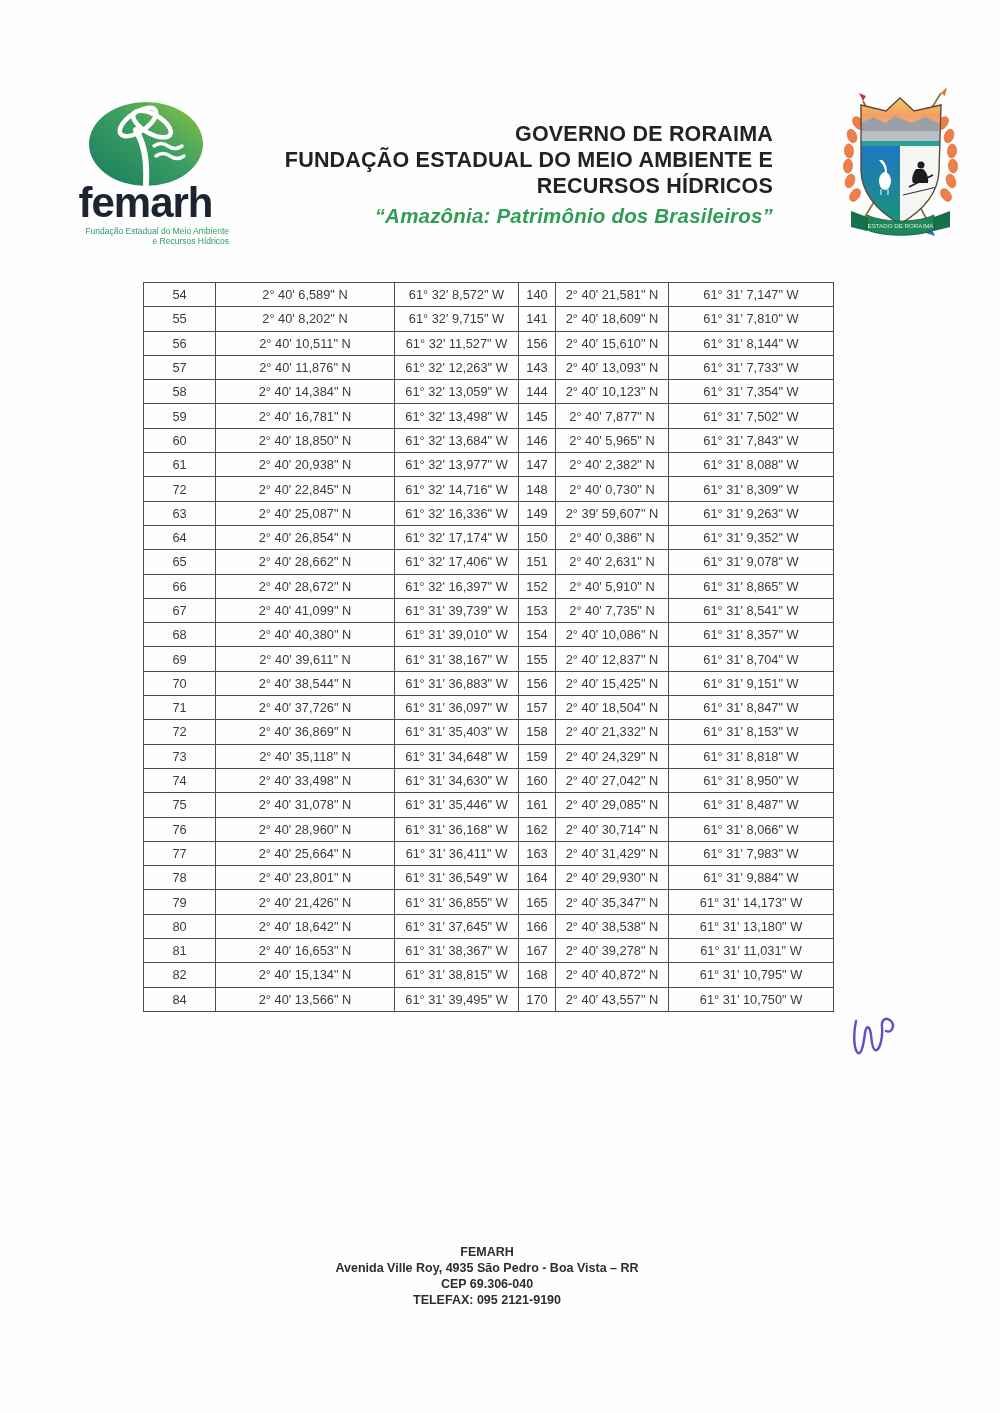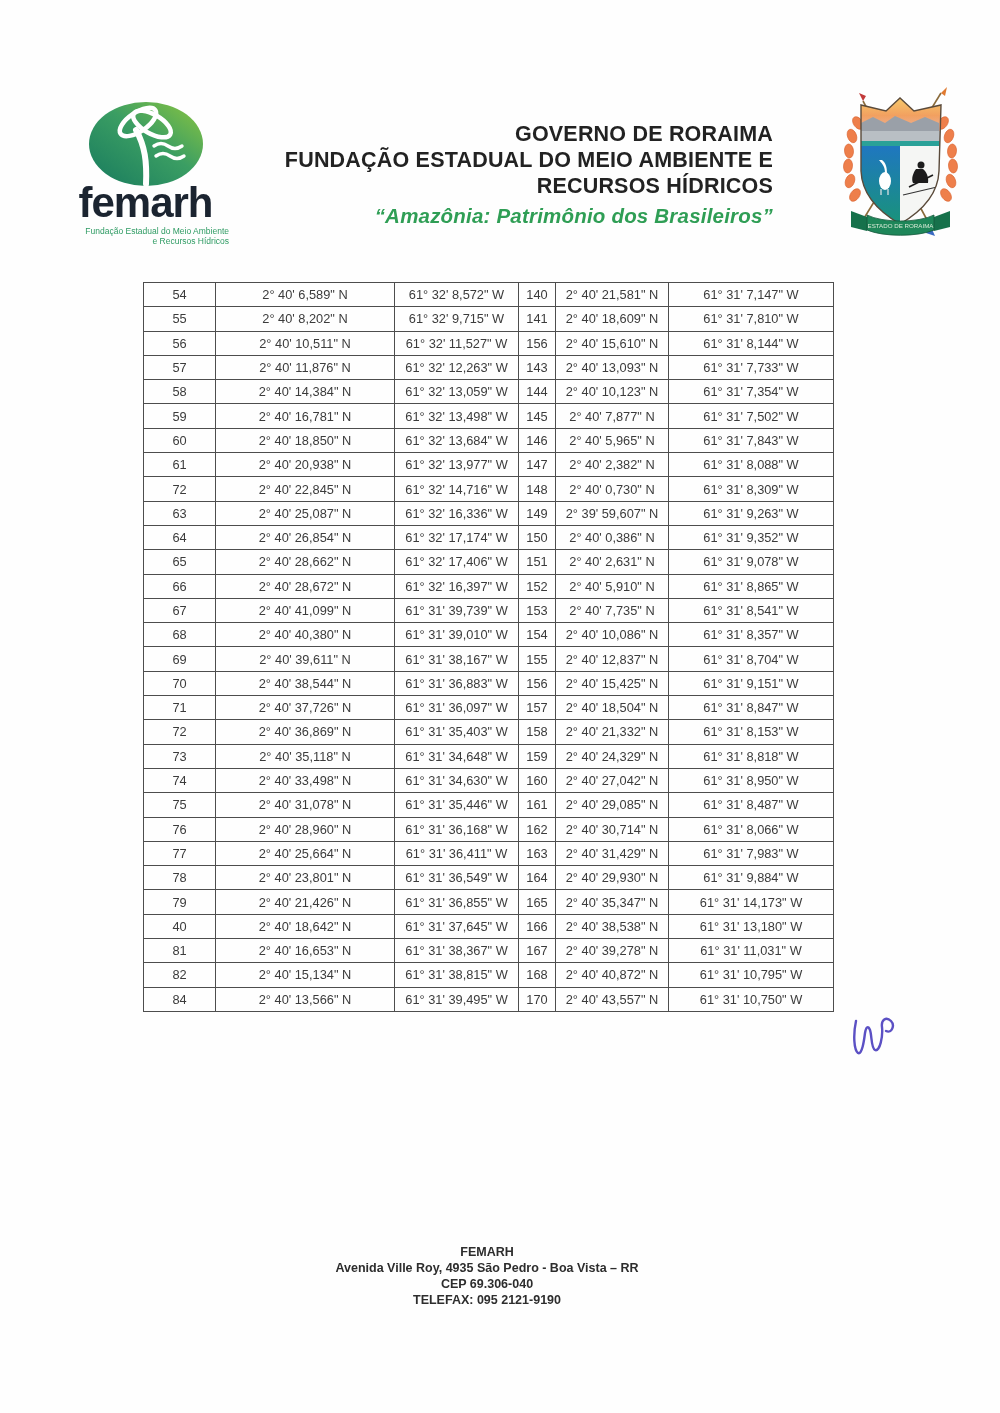--- a/index.html
+++ b/index.html
@@ -423,21 +423,21 @@
         </tr>
         <tr>
           <td>79</td>
           <td>2° 40' 21,426" N</td>
           <td>61° 31' 36,855" W</td>
           <td>165</td>
           <td>2° 40' 35,347" N</td>
           <td>61° 31' 14,173" W</td>
         </tr>
         <tr>
-          <td>40</td>
+          <td>80</td>
           <td>2° 40' 18,642" N</td>
           <td>61° 31' 37,645" W</td>
           <td>166</td>
           <td>2° 40' 38,538" N</td>
           <td>61° 31' 13,180" W</td>
         </tr>
         <tr>
           <td>81</td>
           <td>2° 40' 16,653" N</td>
           <td>61° 31' 38,367" W</td>

